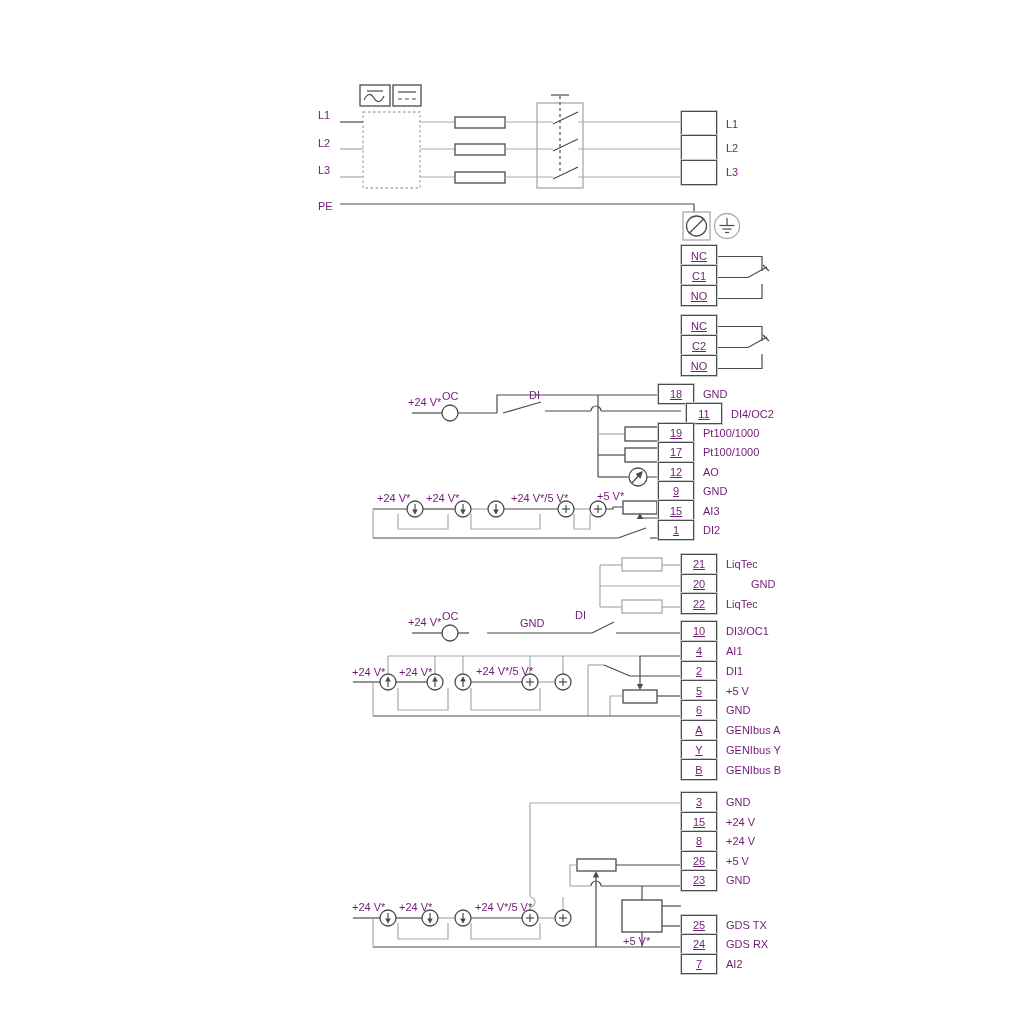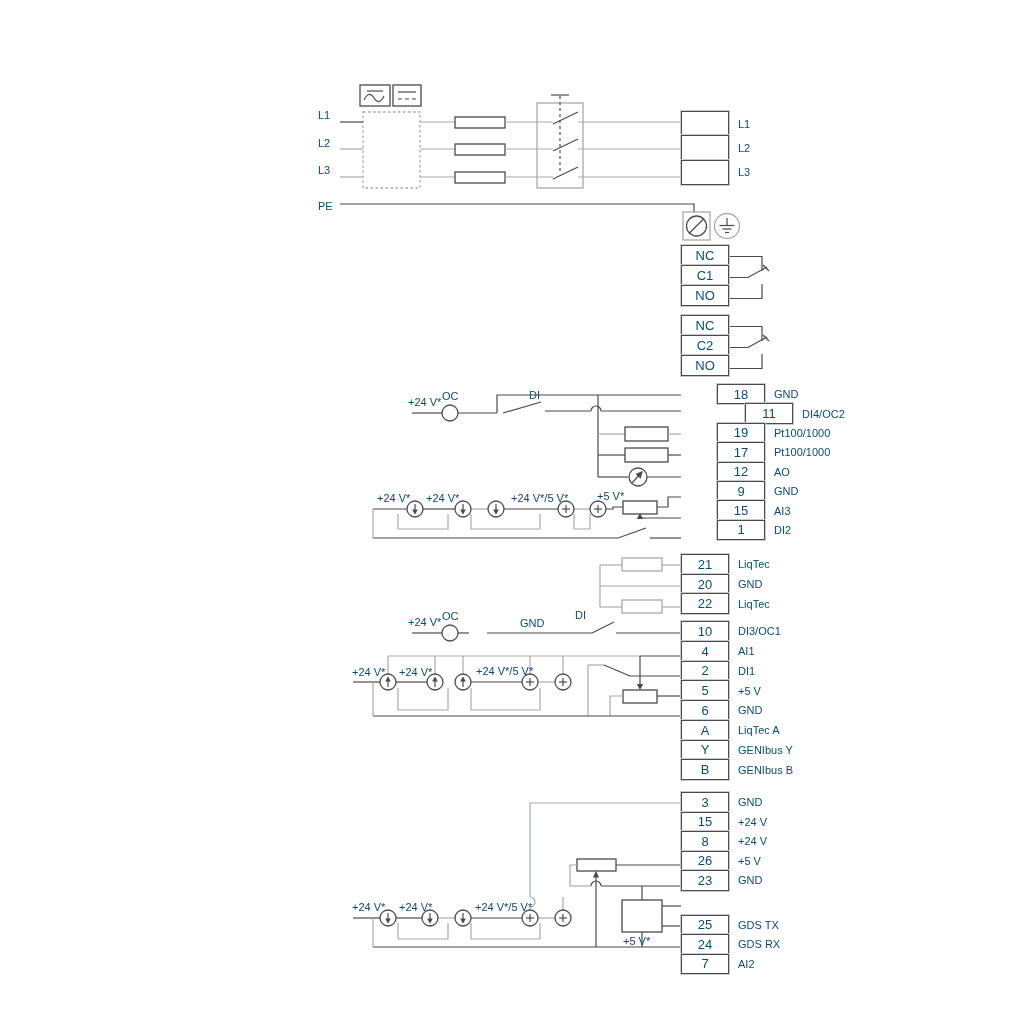--- a/index.html
+++ b/index.html
@@ -1,22 +1,22 @@
 <!DOCTYPE html>
 <html><head>
 <meta charset="utf-8">
 <style>
   html,body{margin:0;padding:0;background:#fff;width:1024px;height:1024px;overflow:hidden;}
-  #stage{position:relative;width:1024px;height:1024px;font-family:"Liberation Sans",sans-serif;color:#0c4a6e;}
+  #stage{position:relative;width:1024px;height:1024px;font-family:"Liberation Sans",sans-serif;color:#701a75;}
   svg{position:absolute;left:0;top:0;}
   .ann{position:absolute;font-size:11px;white-space:nowrap;line-height:12px;}
   .tgroup{position:absolute;}
   .trow{display:flex;align-items:center;margin-top:-1px;}
-  .tcell{width:48px;height:100%;border:1px solid #4a4b4d;box-sizing:border-box;background:#fff;
-         display:flex;align-items:center;justify-content:center;font-size:13px;box-shadow:0 0 0 1px #c9cacc;}
+  .tcell{width:36px;height:100%;border:1px solid #4a4b4d;box-sizing:border-box;background:#fff;
+         display:flex;align-items:center;justify-content:center;font-size:11px;box-shadow:0 0 0 1px #c9cacc;text-decoration:underline;}
   .tlabel{margin-left:9px;font-size:11px;white-space:nowrap;}
   .mains-in .trow{height:27.5px;align-items:flex-start;}
   .mains-in .tlabel{margin-left:0;}
   .wd{stroke:#4a4b4d;stroke-width:1.2;fill:none;}
   .wg{stroke:#a7a9ac;stroke-width:1.2;fill:none;}
   .bx{fill:#fff;stroke:#4a4b4d;stroke-width:1.3;}
   .bg{fill:none;stroke:#a7a9ac;stroke-width:1.3;}
   .fil{fill:#4a4b4d;stroke:none;}
 </style>
 </head>
@@ -305,21 +305,21 @@
     <div class="tcell">NC</div>
   </div>
       <div class="trow" style="height:21px;">
     <div class="tcell">C2</div>
   </div>
       <div class="trow" style="height:21px;">
     <div class="tcell">NO</div>
   </div>
     </div>
 
-<div class="tgroup" style="left:717px;top:385px;">
+<div class="tgroup" style="left:658px;top:385px;">
 
 <div class="trow" style="height:20.4px;">
     <div class="tcell">18</div>
     <div class="tlabel">GND</div>
   </div>
       <div class="trow" style="height:20.4px;margin-left:28px;">
     <div class="tcell">11</div>
     <div class="tlabel">DI4/OC2</div>
   </div>
       <div class="trow" style="height:20.4px;">
@@ -347,21 +347,21 @@
     <div class="tlabel">DI2</div>
   </div>
     </div>
 
 <div class="tgroup" style="left:681px;top:555px;">
 
 <div class="trow" style="height:20.7px;">
     <div class="tcell">21</div>
     <div class="tlabel">LiqTec</div>
   </div>
-      <div class="trow" style="height:20.7px;">
+      <div class="trow" style="height:20.7px;gap:25px;">
     <div class="tcell">20</div>
     <div class="tlabel">GND</div>
   </div>
       <div class="trow" style="height:20.7px;">
     <div class="tcell">22</div>
     <div class="tlabel">LiqTec</div>
   </div>
     </div>
 
 <div class="tgroup" style="left:681px;top:622px;">
@@ -381,21 +381,21 @@
       <div class="trow" style="height:20.75px;">
     <div class="tcell">5</div>
     <div class="tlabel">+5 V</div>
   </div>
       <div class="trow" style="height:20.75px;">
     <div class="tcell">6</div>
     <div class="tlabel">GND</div>
   </div>
       <div class="trow" style="height:20.75px;">
     <div class="tcell">A</div>
-    <div class="tlabel">LiqTec A</div>
+    <div class="tlabel">GENIbus A</div>
   </div>
       <div class="trow" style="height:20.75px;">
     <div class="tcell">Y</div>
     <div class="tlabel">GENIbus Y</div>
   </div>
       <div class="trow" style="height:20.75px;">
     <div class="tcell">B</div>
     <div class="tlabel">GENIbus B</div>
   </div>
     </div>

